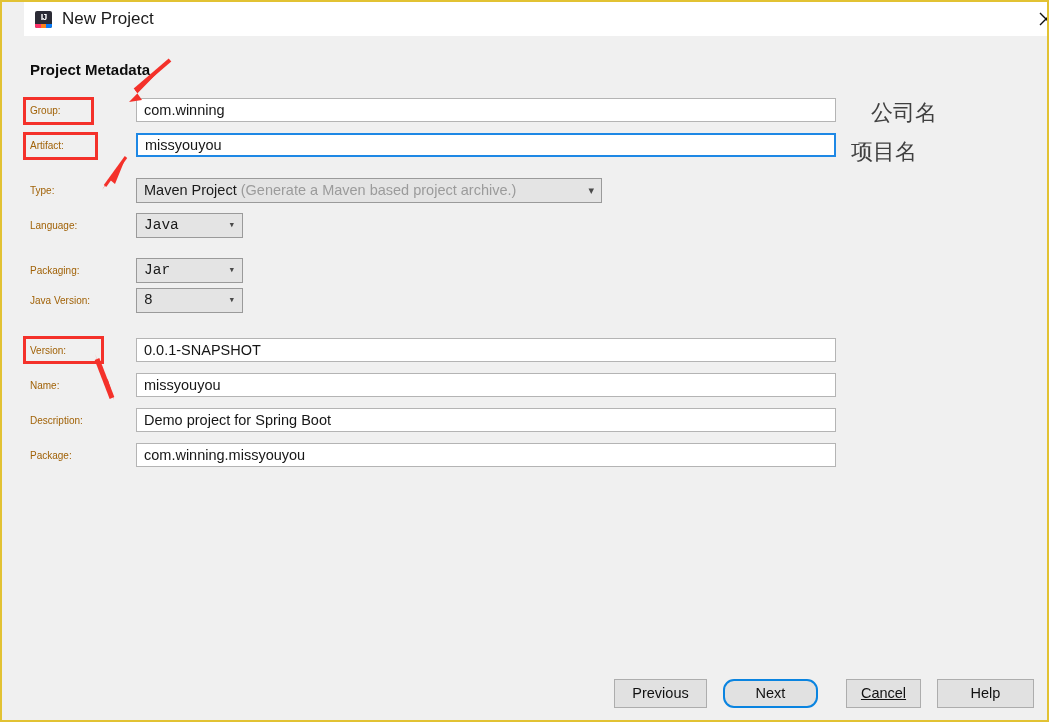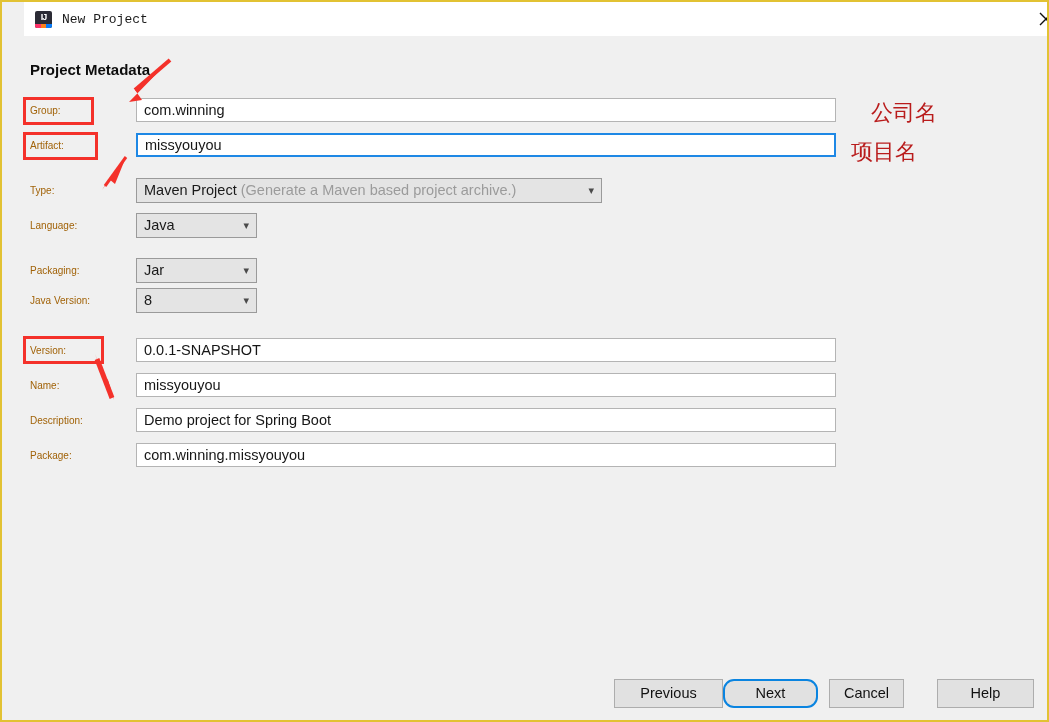--- a/index.html
+++ b/index.html
@@ -57,23 +57,23 @@
     position: absolute;
     bottom: 0;
     height: 4px;
     width: 34%;
   }
   #app-icon .b1 { left: 0;    background: #fc3268; }
   #app-icon .b2 { left: 33%;  background: #fc801d; }
   #app-icon .b3 { left: 66%;  background: #087cfa; width: 34%;}
   #title-text {
     margin-left: 10px;
-    font-size: 13px;
+    font-size: 17px;
     color: #1a1a1a;
-    font-family: Liberation Mono, monospace;
+    font-family: Liberation Sans, sans-serif;
   }
   #close-btn {
     position: absolute;
     right: 0; top: 0;
     width: 46px;
     height: 34px;
     display: flex;
     align-items: center;
     justify-content: center;
     cursor: pointer;
@@ -150,21 +150,21 @@
   .combo .hint { color: #9b9b9b; }
   .combo .arrow {
     position: absolute;
     right: 7px;
     top: 0;
     line-height: 23px;
     color: #4a4a4a;
     font-size: 11px;
   }
   .combo-wide { width: 466px; }
-  .combo-small { width: 121px; }
+  .combo-small { width: 107px; font-family: Liberation Mono, monospace; }
 
   
   .dlgbtn {
     position: absolute;
     bottom: 12px;
     height: 29px;
     box-sizing: border-box;
     background: #e1e1e1;
     border: 1px solid #adadad;
     font-size: 14.5px;
@@ -181,21 +181,21 @@
 
   
   .annbox {
     position: absolute;
     box-sizing: border-box;
     border: 3px solid #f4312a;
     pointer-events: none;
   }
   .cnlabel {
     position: absolute;
-    color: #b91c1c;
+    color: #404040;
     font-size: 22px;
     font-family: "DejaVu Sans", sans-serif;
     white-space: nowrap;
   }
   #overlay {
     position: absolute;
     left: 0; top: 0;
     width: 1049px;
     height: 722px;
     pointer-events: none;
@@ -283,23 +283,23 @@
     <div class="row" style="top:372px;">
       <div class="flabel">Description:</div>
       <div class="tfield">Demo project for Spring Boot</div>
     </div>
 
     <div class="row" style="top:407px;">
       <div class="flabel">Package:</div>
       <div class="tfield">com.winning.missyouyou</div>
     </div>
 
-    <div class="dlgbtn" style="left:612px; width:109px;">Previous</div>
+    <div class="dlgbtn" style="left:612px; width:93px;">Previous</div>
     <div class="dlgbtn default" style="left:721px; width:95px;border-radius:11px;">Next</div>
-    <div class="dlgbtn" style="left:827px; width:75px;">Cancel</div>
+    <div class="dlgbtn" style="left:844px; width:75px;text-decoration:underline;">Cancel</div>
     <div class="dlgbtn" style="left:935px; width:97px;">Help</div>
 
   </div>
 
   <div id="overlay">
 
     <div class="annbox" style="left:21px; top:95px;  width:71px; height:28px;"></div>
     <div class="annbox" style="left:21px; top:130px; width:75px; height:28px;"></div>
     <div class="annbox" style="left:21px; top:334px; width:81px; height:28px;"></div>
 

